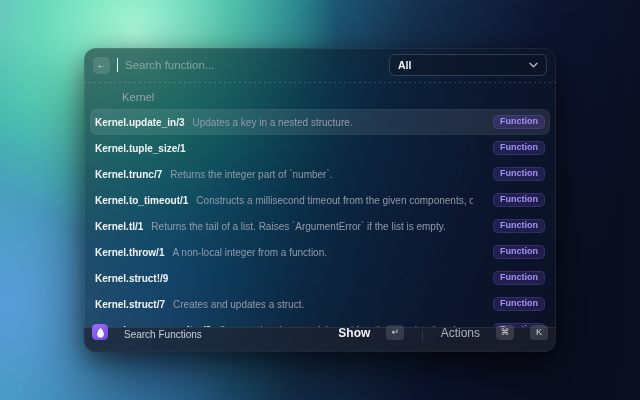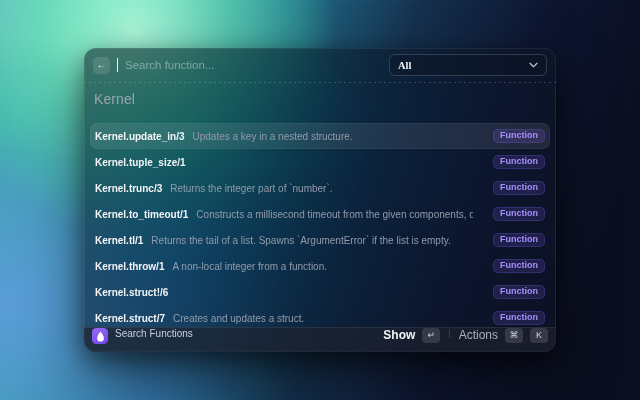--- a/index.html
+++ b/index.html
@@ -36,52 +36,52 @@
     display: flex; align-items: center; justify-content: center;
     font-size: 10px; line-height: 1; cursor: default;
   }
   .caret { width: 1px; height: 14px; background: #eaf4f1; animation: blink 1.1s steps(1) infinite; }
   @keyframes blink { 50% { opacity: 0; } }
   .placeholder { color: rgba(214,228,226,0.48); font-size: 11.5px; margin-left: 0; flex: 1 1 auto; white-space: nowrap; overflow: hidden; }
   .dropdown {
     width: 158px; height: 22px; flex: 0 0 158px;
     border: 1px solid rgba(255,255,255,0.16); border-radius: 6px;
     background: rgba(12,18,32,0.35);
-    display: flex; align-items: center; padding: 0 8px; gap: 6px; font-family: Liberation Serif, serif;
+    display: flex; align-items: center; padding: 0 8px; gap: 6px;
   }
   .dropdown-value { color: #f2f5f7; font-size: 10.5px; font-weight: 700; flex: 1 1 auto; }
   .chev { flex: 0 0 auto; display: flex; }
 
   .divider {
     height: 1px; flex: 0 0 1px; margin: 0;
     background-image: repeating-linear-gradient(90deg, rgba(255,255,255,0.17) 0 2px, transparent 2px 5px);
   }
 
   
   .list { flex: 1 1 auto; overflow: hidden; padding: 0 6px; }
-  .section-label { padding: 8px 4px 16px 4px; font-size: 14px; color: #9aa4ad; letter-spacing: 0.1px; }
+  .section-label { padding: 8px 4px 6px 4px; font-size: 11px; color: #9aa4ad; letter-spacing: 0.1px; margin-left: 28px; }
   .row {
     height: 26px; display: flex; align-items: center; gap: 8px;
     padding: 0 5px; border-radius: 7px; cursor: default;
   }
   .row.selected { background: rgba(255,255,255,0.09); box-shadow: inset 0 0 0 1px rgba(255,255,255,0.04); }
   .row-name { color: #f3f5f7; font-size: 10px; font-weight: 700; white-space: nowrap; flex: 0 0 auto; }
   .row-desc { color: #929baa; font-size: 10px; white-space: nowrap; overflow: hidden; flex: 0 1 auto; min-width: 0; }
   .row-spacer { flex: 1 1 0; min-width: 4px; }
   .badge {
     flex: 0 0 auto; font-size: 9px; font-weight: 600; color: #a78ffa;
     background: rgba(134,98,252,0.16);
     box-shadow: inset 0 0 0 1px rgba(134,98,252,0.22);
     border-radius: 5px; padding: 2.5px 7px; line-height: 1.1;
   }
 
   
   .footer {
     flex: 0 0 25px; height: 25px;
-    display: flex; align-items: flex-start; padding: 0 8px; gap: 7px;
+    display: flex; align-items: flex-end; padding: 12px 8px; gap: 16px;
     background: rgba(32,36,48,0.65);
     border-top: 1px solid rgba(255,255,255,0.07);
   }
   .app-icon {
     width: 16px; height: 16px; border-radius: 4.5px; flex: 0 0 16px;
     background: linear-gradient(150deg, #9a6cf8, #6d46e8);
     display: flex; align-items: center; justify-content: center;
   }
   .footer-label { color: #c9cfd8; font-size: 10px; flex: 0 0 auto; }
   .footer-spacer { flex: 1 1 auto; }
@@ -128,49 +128,49 @@
     <span class="badge">Function</span>
   </div>
 
   <div class="row">
     <span class="row-name">Kernel.tuple_size/1</span>
     <span class="row-spacer"></span>
     <span class="badge">Function</span>
   </div>
 
   <div class="row">
-    <span class="row-name">Kernel.trunc/3</span>
+    <span class="row-name">Kernel.trunc/7</span>
     <span class="row-desc">Returns the integer part of `number`.</span>
     <span class="row-spacer"></span>
     <span class="badge">Function</span>
   </div>
 
   <div class="row">
     <span class="row-name">Kernel.to_timeout/1</span>
     <span class="row-desc">Constructs a millisecond timeout from the given components, duration, or time...</span>
     <span class="row-spacer"></span>
     <span class="badge">Function</span>
   </div>
 
   <div class="row">
     <span class="row-name">Kernel.tl/1</span>
-    <span class="row-desc">Returns the tail of a list. Spawns `ArgumentError` if the list is empty.</span>
+    <span class="row-desc">Returns the tail of a list. Raises `ArgumentError` if the list is empty.</span>
     <span class="row-spacer"></span>
     <span class="badge">Function</span>
   </div>
 
   <div class="row">
     <span class="row-name">Kernel.throw/1</span>
     <span class="row-desc">A non-local integer from a function.</span>
     <span class="row-spacer"></span>
     <span class="badge">Function</span>
   </div>
 
   <div class="row">
-    <span class="row-name">Kernel.struct!/6</span>
+    <span class="row-name">Kernel.struct!/9</span>
     <span class="row-spacer"></span>
     <span class="badge">Function</span>
   </div>
 
   <div class="row">
     <span class="row-name">Kernel.struct/7</span>
     <span class="row-desc">Creates and updates a struct.</span>
     <span class="row-spacer"></span>
     <span class="badge">Function</span>
   </div>

